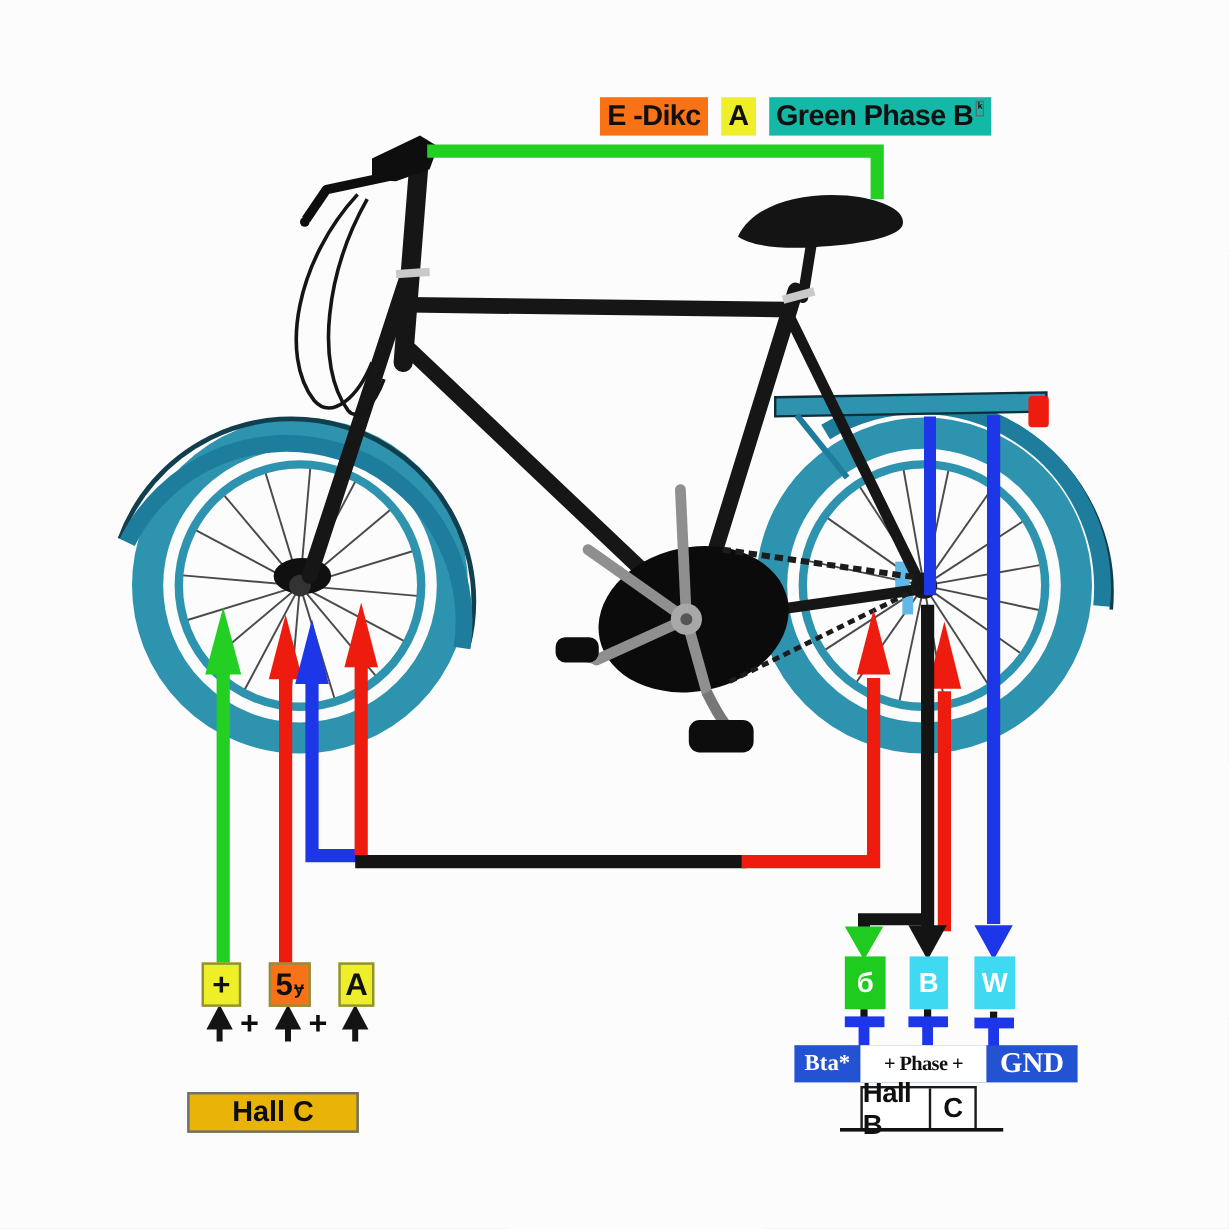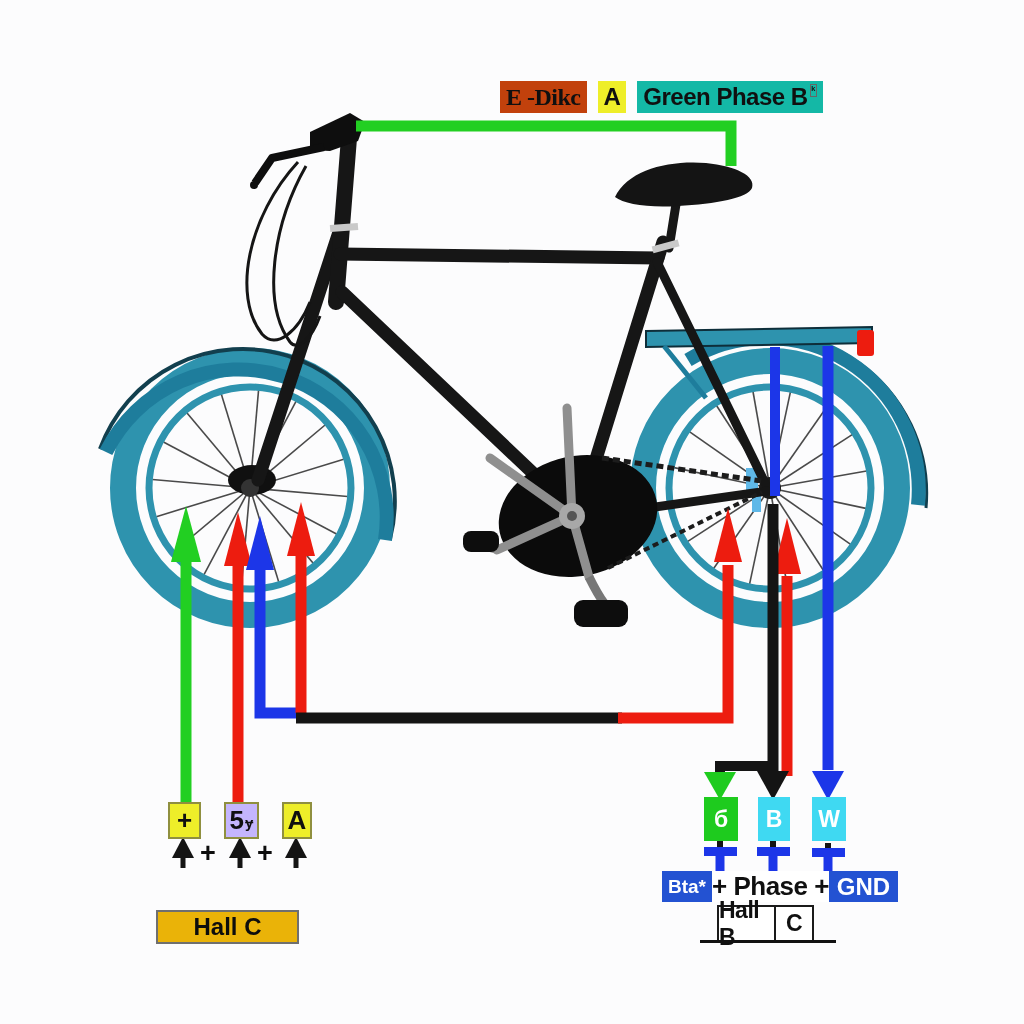--- a/index.html
+++ b/index.html
@@ -21,24 +21,24 @@
   .pin-sfx{font-size:15px;font-weight:bold;vertical-align:1px;margin-left:1px;}
   .sep{position:absolute;z-index:2;font-weight:bold;font-size:27px;color:#0d0d0d;}
   .bigbox{position:absolute;z-index:2;box-sizing:border-box;border:2px solid #6f6f6f;
           font-weight:bold;font-size:24px;display:flex;align-items:center;justify-content:center;
           color:#0d0d0d;white-space:nowrap;}
 
   
   .rpin{position:absolute;z-index:2;box-sizing:border-box;font-weight:bold;font-size:23px;
         color:#fff;display:flex;align-items:center;justify-content:center;}
   .busbar{position:absolute;z-index:2;left:662px;top:871px;width:236px;height:31px;display:flex;
-          color:#fff;font-weight:bold;}
+          color:#fff;font-weight:bold;font-family:Liberation Serif, serif;}
   .busbar .seg{display:flex;align-items:center;justify-content:center;white-space:nowrap;}
   .seg-l{width:55px;font-size:19px;}
-  .seg-c{flex:1;background:#fff;color:#101010;font-size:26px;letter-spacing:-0.5px;}
+  .seg-c{flex:1;background:#fff;color:#101010;font-size:17px;letter-spacing:-0.5px;}
   .seg-r{width:76px;font-size:24px;}
   .hallbox{position:absolute;z-index:2;left:717px;top:905px;width:97px;height:37px;
            box-sizing:border-box;border:2px solid #1a1a1a;background:#fff;display:flex;
            font-weight:bold;font-size:23px;color:#101010;}
   .hallbox .cell{display:flex;align-items:center;justify-content:center;letter-spacing:-0.5px;}
   .hall-l{flex:1;}
   .hall-r{width:36px;border-left:2px solid #1a1a1a;}
   .hall-underline{position:absolute;z-index:2;left:700px;top:940px;width:136px;height:3px;background:#111;}
 </style>
 </head>
@@ -195,30 +195,30 @@
     <path d="M 183 868 L 183 852" stroke-width="5" stroke="#141414"></path>
     <polygon points="183,837 172,858 194,858" fill="#141414"></polygon>
     <path d="M 240 868 L 240 852" stroke-width="5" stroke="#141414"></path>
     <polygon points="240,837 229,858 251,858" fill="#141414"></polygon>
     <path d="M 296 868 L 296 852" stroke-width="5" stroke="#141414"></path>
     <polygon points="296,837 285,858 307,858" fill="#141414"></polygon>
   </g>
 </svg>
 
   <div class="overlay top-label">
-    <span class="ylabel" style="background: #c2410c; font-family: Liberation Serif, serif;">E -Dikc</span>
+    <span class="ylabel" style="background: #f97316;">E -Dikc</span>
     <span class="ylabel" style="background: rgb(238, 238, 41);">A</span>
     <span class="ylabel" style="background: #14b8a6;">
         <span>Green Phase B</span>
         <sup>ᵏ</sup>
       </span>
   </div>
 
   <div class="pinbox" style="left: 168px; top: 802px; width: 33px; height: 37px; background: rgb(238, 238, 41);">+</div>
-  <div class="pinbox" style="left: 224px; top: 802px; width: 35px; height: 37px; background: #c4b5fd;"><span>5</span><span class="pin-sfx">ɏ</span></div>
+  <div class="pinbox" style="left: 224px; top: 802px; width: 35px; height: 37px; background: #f97316;"><span>5</span><span class="pin-sfx">ɏ</span></div>
   <div class="pinbox" style="left: 282px; top: 802px; width: 30px; height: 37px; background: rgb(238, 238, 41);">A</div>
   <span class="sep" style="left:200px;top:838px;">+</span>
   <span class="sep" style="left:257px;top:838px;">+</span>
 
   <div class="bigbox" style="left: 156px; top: 910px; width: 143px; height: 34px; background: #eab308;">Hall C</div>
 
   <div class="rpin" style="left: 704px; top: 797px; width: 34px; height: 44px; background: rgb(30, 203, 30);">б</div>
   <div class="rpin" style="left: 758px; top: 797px; width: 32px; height: 44px; background: rgb(63, 217, 242);">B</div>
   <div class="rpin" style="left: 812px; top: 797px; width: 34px; height: 44px; background: rgb(63, 217, 242);">W</div>
 

